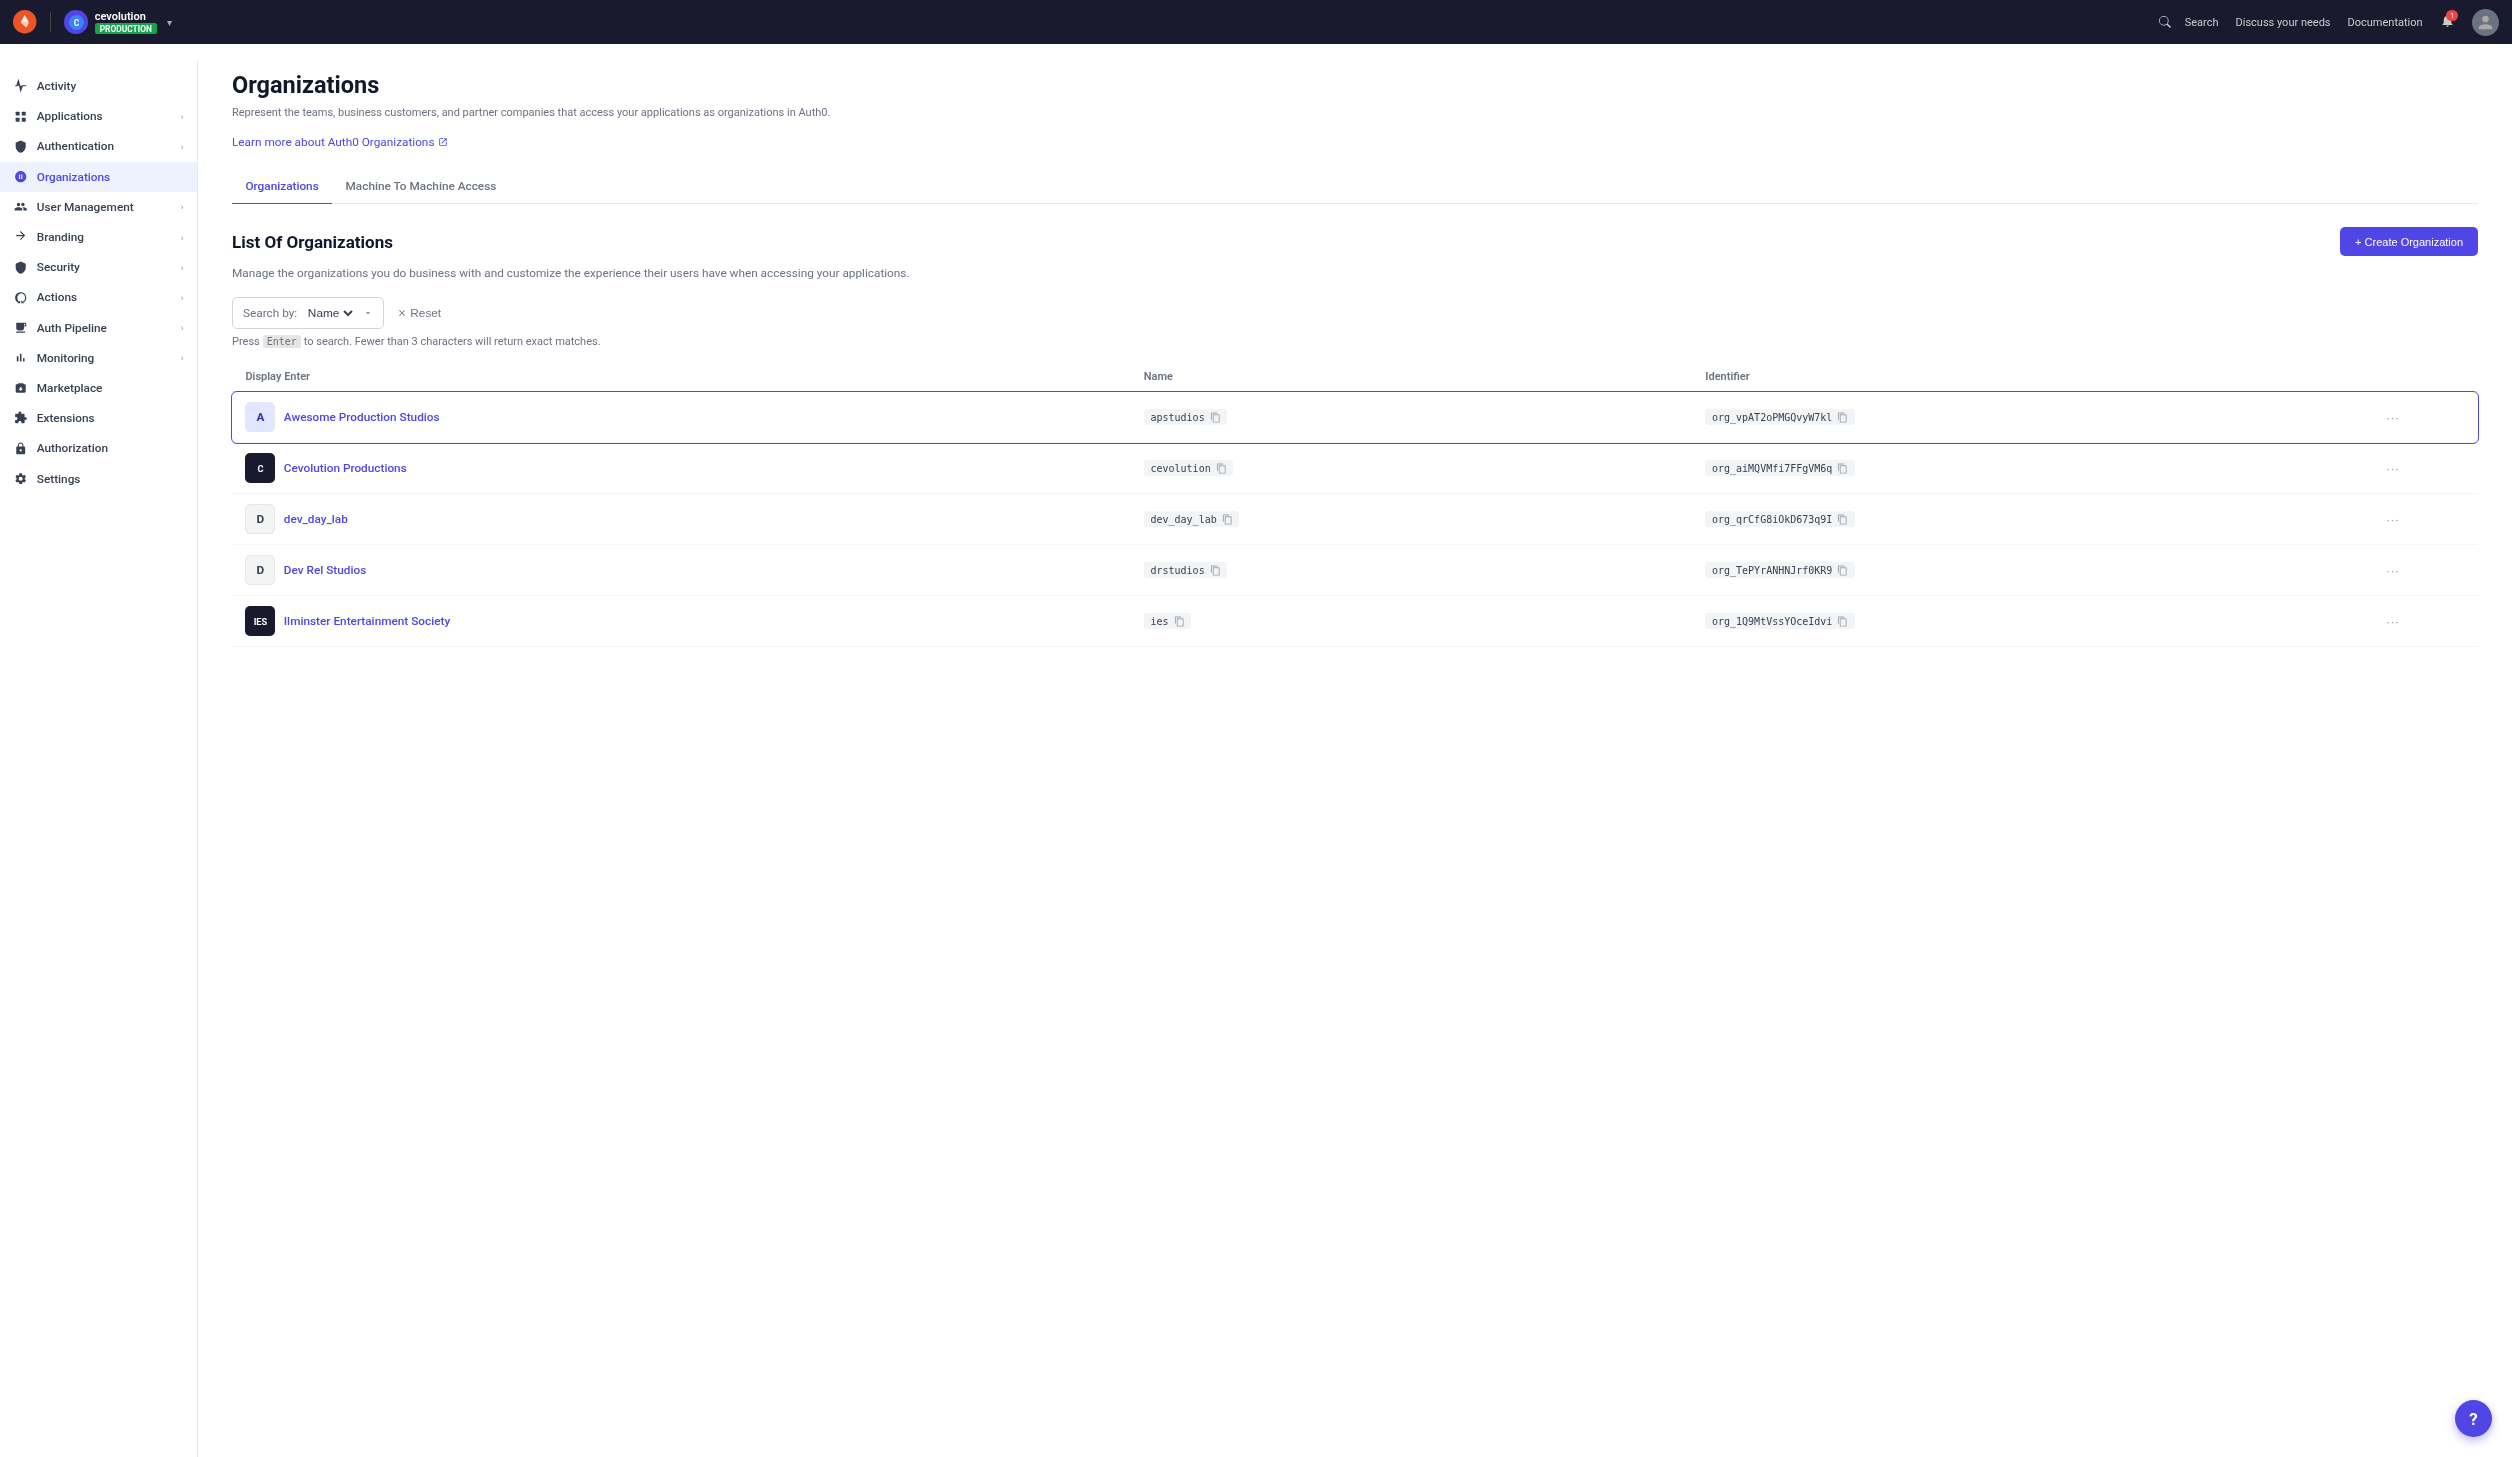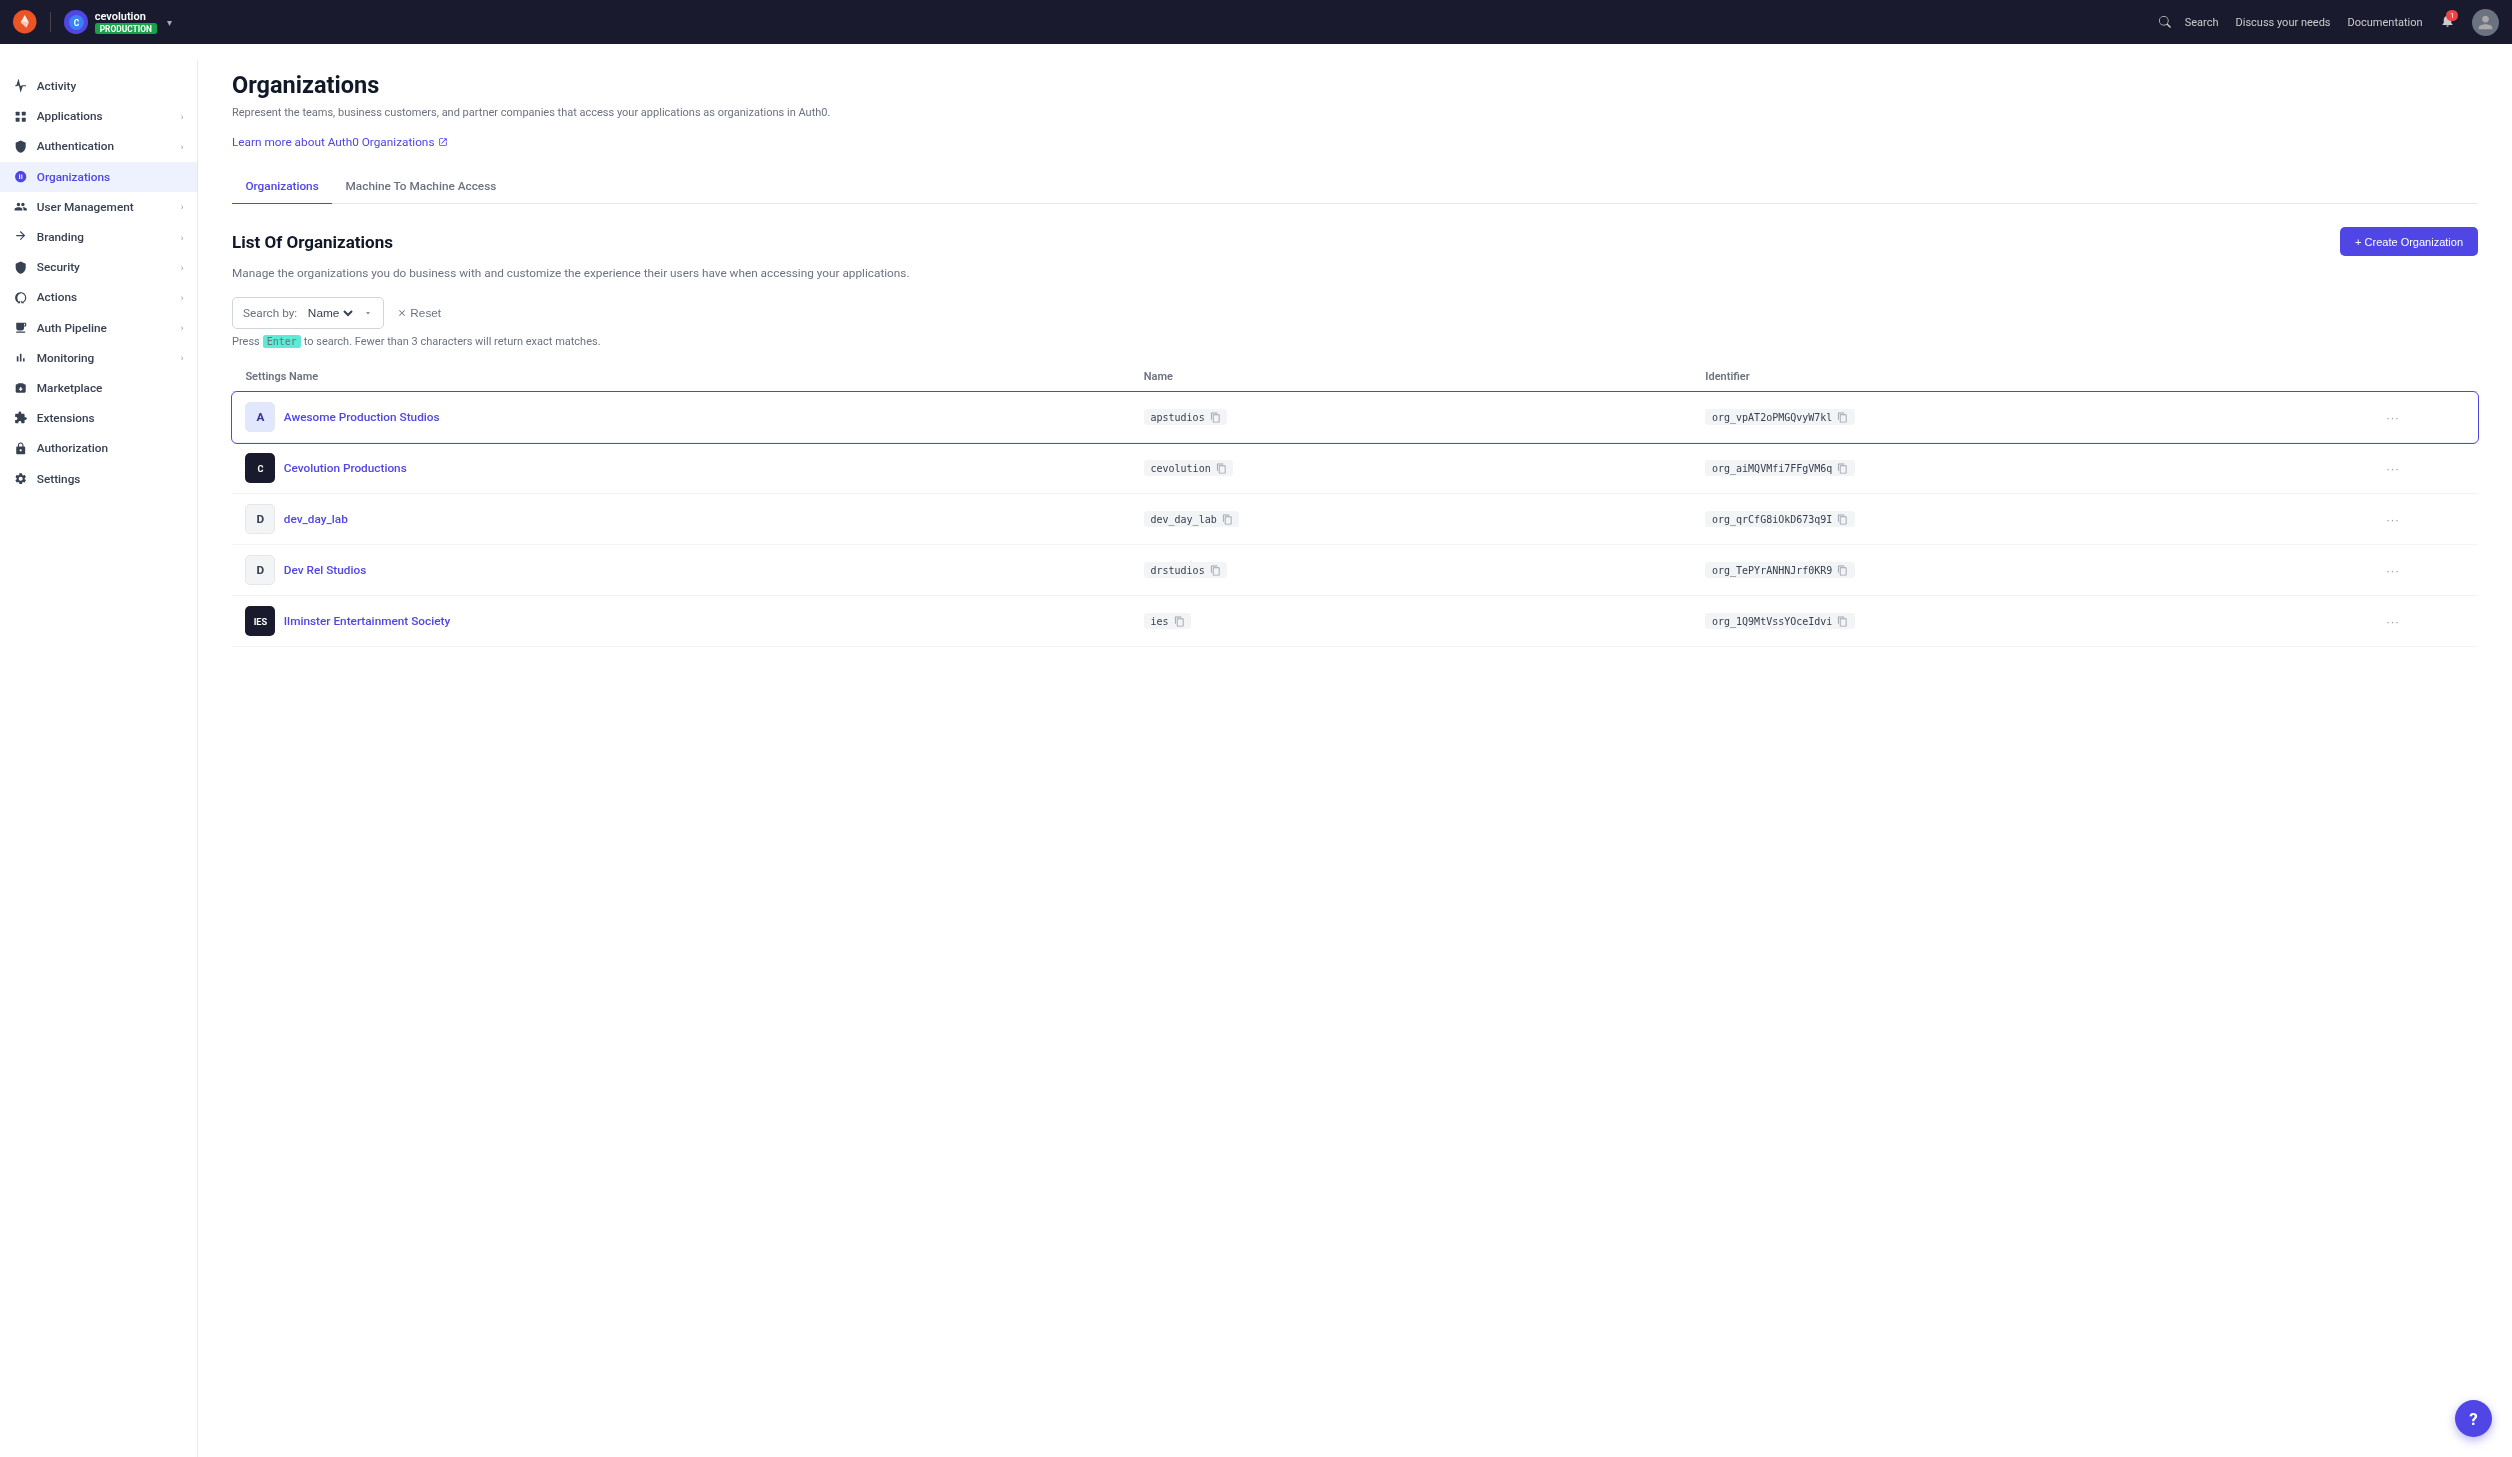--- a/index.html
+++ b/index.html
@@ -72,21 +72,21 @@
     
     .search-row { display: flex; align-items: center; gap: 10px; margin-bottom: 6.7px; }
     .search-input-wrap { flex: 1; display: flex; align-items: center; gap: 6.7px; border: 0.8px solid #d1d5db; border-radius: 5px; padding: 6.7px 10px; }
     .search-input-wrap input { border: none; outline: none; flex: 1; font-size: 11.8px; color: #374151; }
     .search-input-wrap input::placeholder { color: #9ca3af; }
     .search-by { display: flex; align-items: center; gap: 6.7px; border: 0.8px solid #d1d5db; border-radius: 5px; padding: 6.7px 10px; }
     .search-by-label { color: #6b7280; font-size: 11.8px; }
     .search-by select { border: none; outline: none; font-size: 11.8px; color: #374151; background: transparent; cursor: pointer; }
     .reset-btn { display: flex; align-items: center; gap: 3.4px; border: none; background: transparent; color: #6b7280; font-size: 11.8px; cursor: pointer; padding: 6.7px 3.4px; }
     .search-hint { color: #6b7280; font-size: 11px; margin-bottom: 13.4px; }
-    .search-hint code { background: #5eead4; padding: 0.8px 4.2px; border-radius: 2.5px; font-size: 10px; font-family: monospace; }
+    .search-hint code { background: #e5e5e5; padding: 0.8px 4.2px; border-radius: 2.5px; font-size: 10px; font-family: monospace; }
 
     
     .org-table { width: 100%; border-collapse: collapse; }
     .org-table th {
       text-align: left; padding: 8.4px 13.4px; color: #6b7280; font-size: 11px; font-weight: 600;
       border-bottom: 0.8px solid #e5e7eb;
     }
     .org-table td { padding: 10px 13.4px; border-bottom: 0.8px solid #f3f4f6; vertical-align: middle; }
     .org-row.selected { outline: 1.7px solid #4f46e5; outline-offset: -1.7px; border-radius: 5px; }
     .org-avatar {
@@ -357,21 +357,21 @@
       <span>Press</span>
       <code>Enter</code>
       <span>to search. Fewer than 3 characters will return exact matches.</span>
     </p>
 
     
     <table class="org-table">
       <thead>
         <tr>
           <th style="width:40%;">
-            <span>Settings Name</span>
+            <span>Display Enter</span>
           </th>
           <th style="width:25%;">
             <span>Name</span>
           </th>
           <th style="width:30%;">
             <span>Identifier</span>
           </th>
           <th style="width:5%;"></th>
         </tr>
       </thead>

